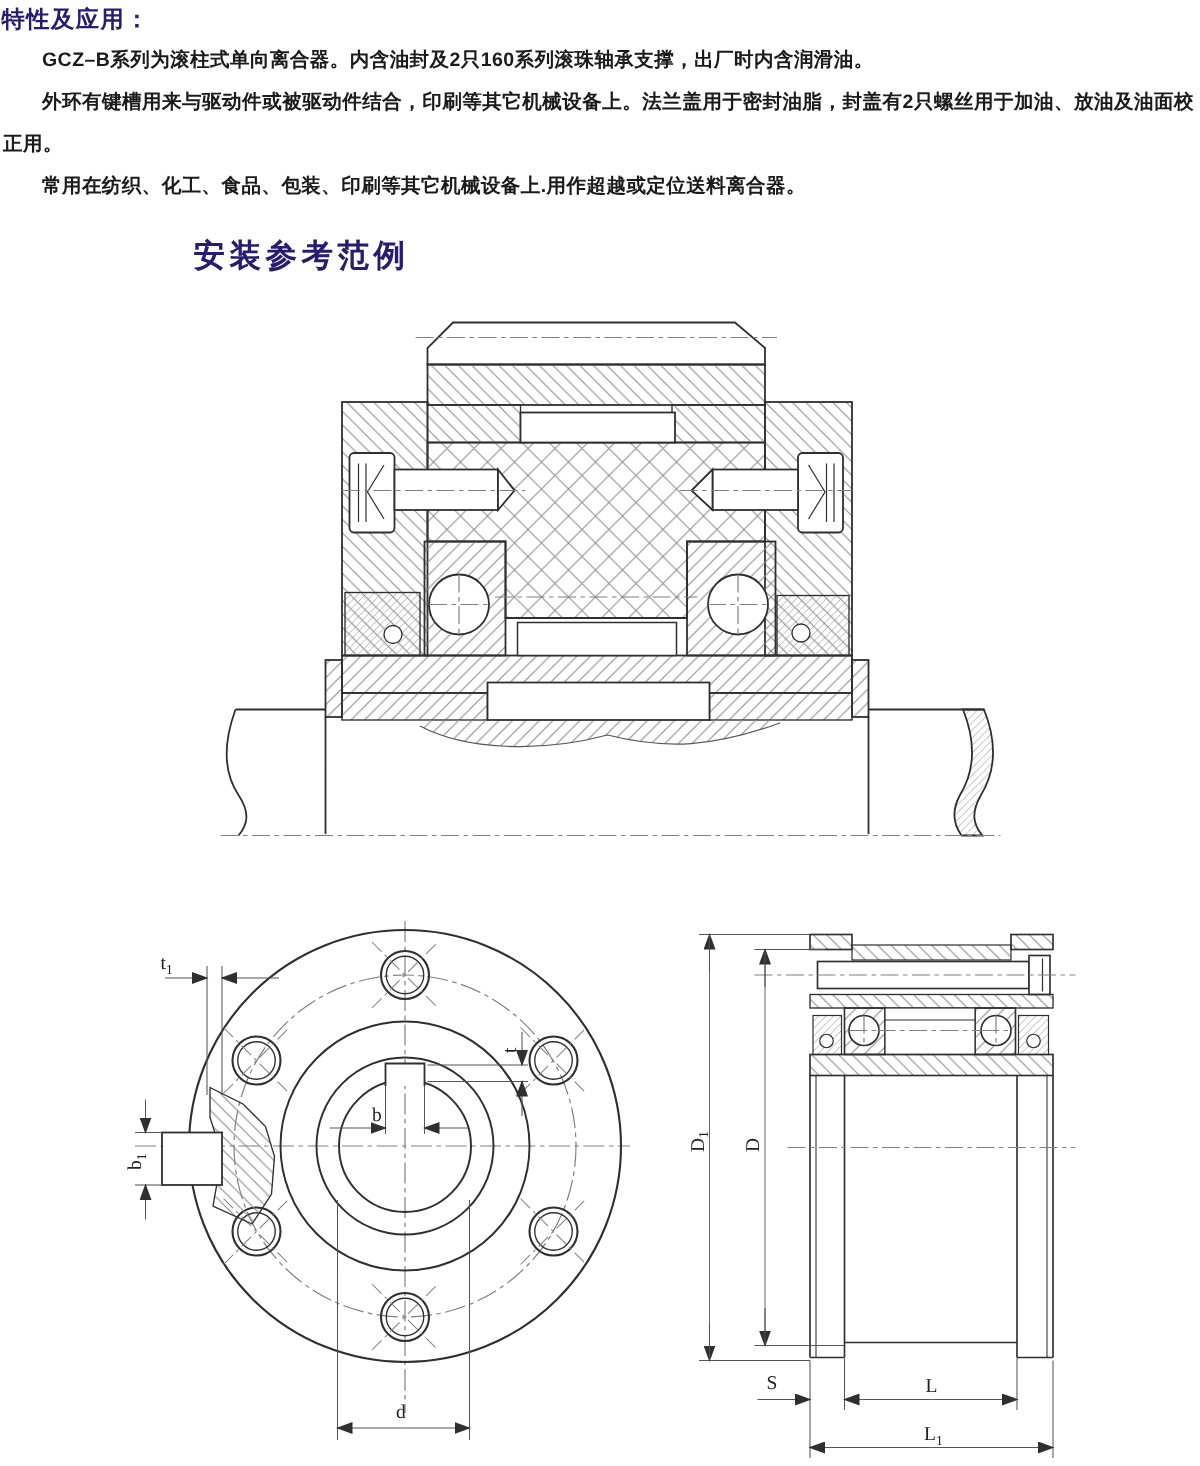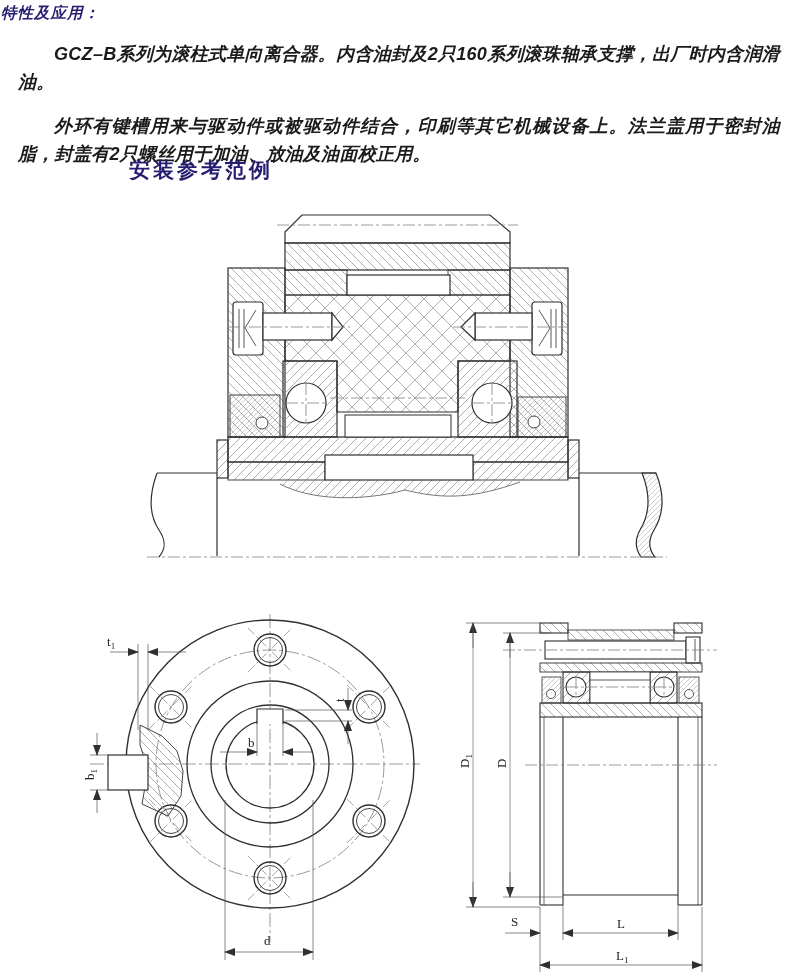--- a/index.html
+++ b/index.html
@@ -1,27 +1,27 @@
 <!DOCTYPE html>
 <html><head>
 <meta charset="utf-8">
 <style>
   html,body{margin:0;padding:0;}
   body{
     width:800px;height:977px;position:relative;background:#ffffff;
     font-family:"Liberation Sans","DejaVu Sans",sans-serif;
     overflow:hidden;
   }
-  .intro{position:absolute;left:0;top:0;width:798px;font-style:italic;}
+  .intro{position:absolute;left:0;top:0;width:798px;}
   .intro h3{
     margin:3px 0 2px 1px;font-size:15.5px;font-weight:bold;color:#261c70;
     letter-spacing:1px;
   }
   .intro p{
-    margin:16px;padding:0 2px;font-size:18px;line-height:28px;color:#1b1b1b;
+    margin:0;padding:0 2px;font-size:13px;line-height:28px;color:#1b1b1b;
     font-weight:600;text-indent:2em;letter-spacing:0.3px;text-align:justify;
   }
   .head-row{position:absolute;left:0;top:156px;width:752px;height:30px;}
   .head-zh{
     position:absolute;left:129px;top:0;font-size:21px;font-weight:bold;
     color:#261c70;letter-spacing:3px;
   }
   .head-en{
     position:absolute;left:459px;top:1px;font-size:20px;font-weight:bold;
     color:#261c70;letter-spacing:0.5px;
@@ -51,20 +51,21 @@
     <marker id="ma" markerWidth="11" markerHeight="8" refX="10" refY="4" orient="auto" markerUnits="userSpaceOnUse">
       <path d="M0,0 L11,4 L0,8 Z" fill="#2f2f2f"></path>
     </marker>
   </defs>
 </svg>
 
 <div class="intro">
   <h3>特性及应用：</h3>
   <p>GCZ–B系列为滚柱式单向离合器。内含油封及2只160系列滚珠轴承支撑，出厂时内含润滑油。</p>
   <p>外环有键槽用来与驱动件或被驱动件结合，印刷等其它机械设备上。法兰盖用于密封油脂，封盖有2只螺丝用于加油、放油及油面校正用。</p>
+  <p>常用在纺织、化工、食品、包装、印刷等其它机械设备上.用作超越或定位送料离合器。</p>
 </div>
 
 <div class="head-row">
   <span class="head-zh">安装参考范例</span>
 </div>
 
 <svg class="svgabs" style="left:145px;top:200px;" width="525" height="395" viewBox="0 0 525 395">
   <g stroke="#2f2f2f" stroke-width="1.2" fill="none">
 
     <path d="M12,273 C4,295 4,315 14,330 C22,342 20,350 14,357"></path>

